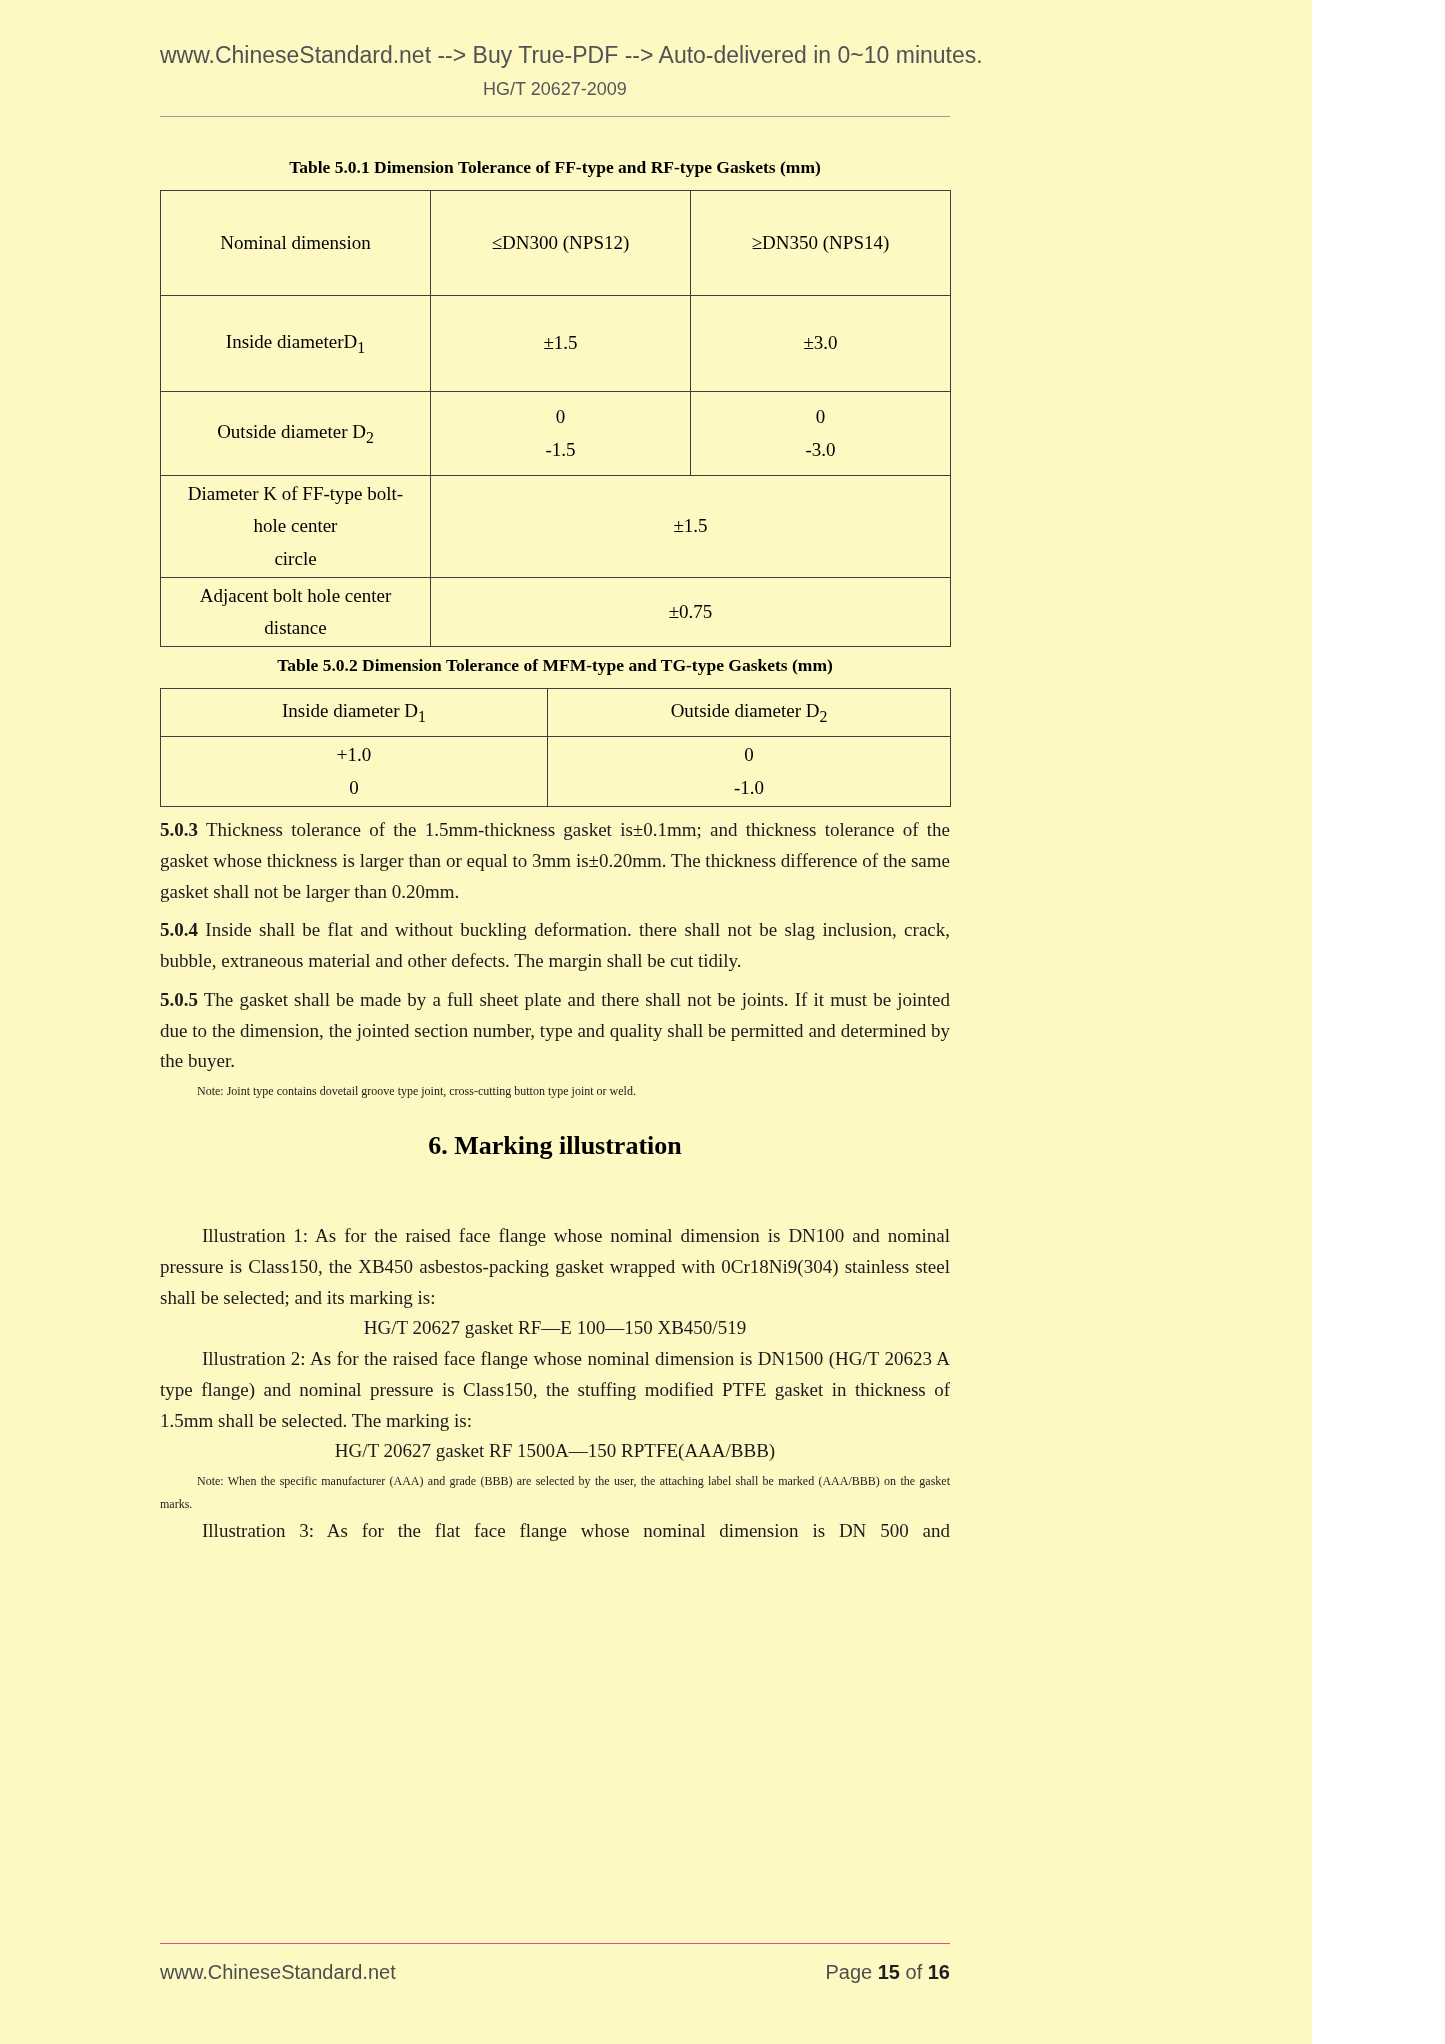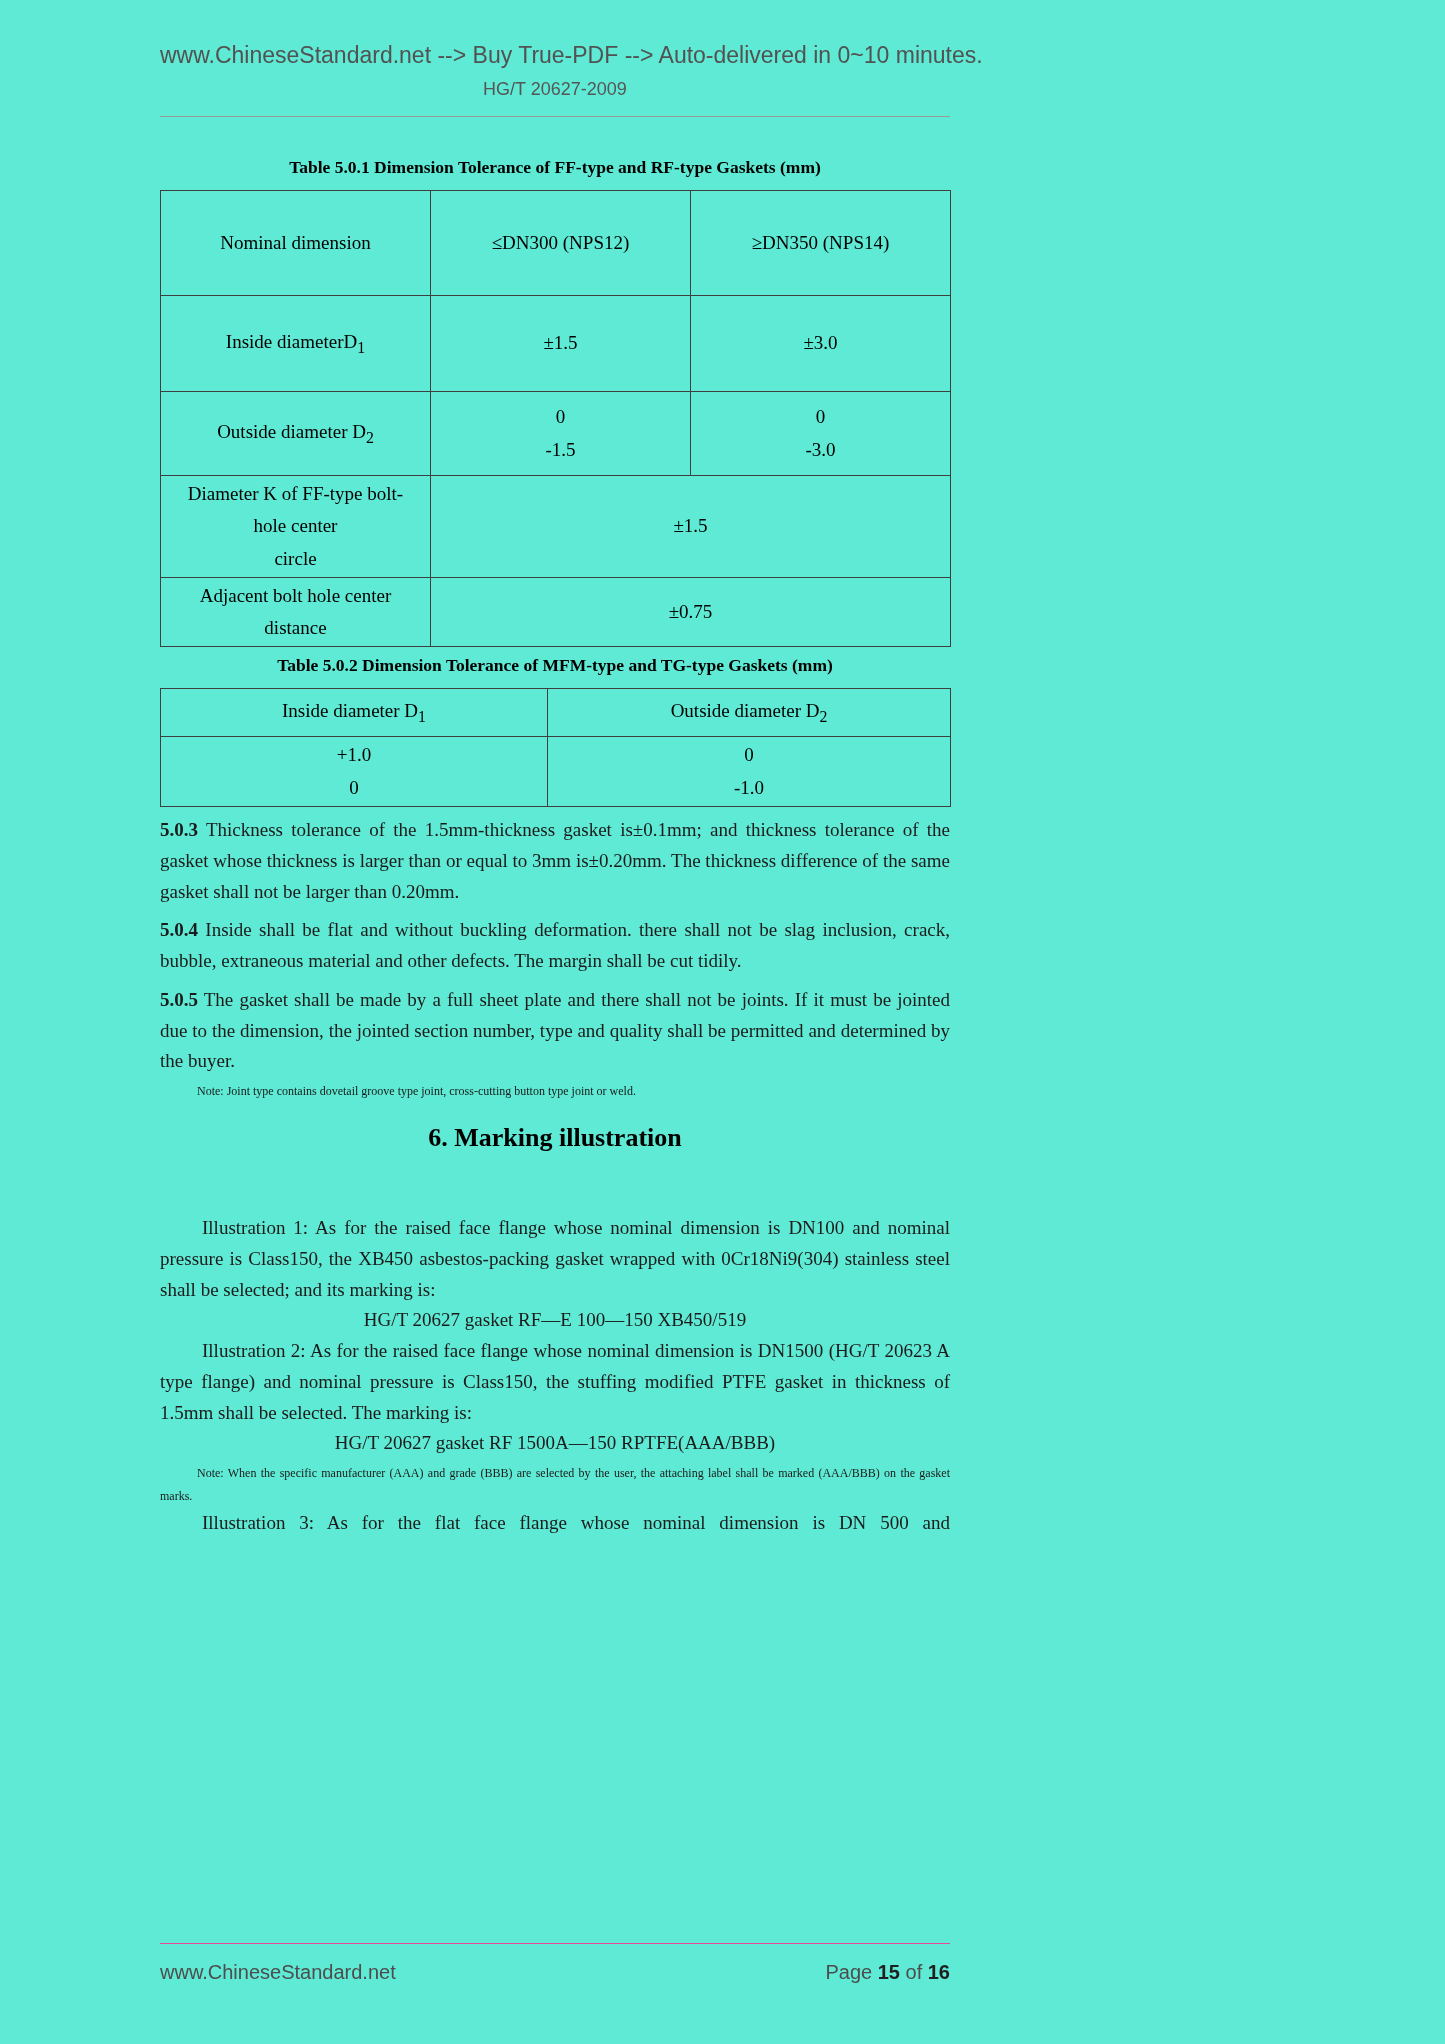--- a/index.html
+++ b/index.html
@@ -1,18 +1,18 @@
 <!DOCTYPE html>
 <html><head>
 <meta charset="utf-8">
 <style>
   * { margin:0; padding:0; box-sizing:border-box; }
   html,body { background:#ffffff; }
   body { font-family:"Liberation Serif", serif; }
-  .page { position:relative; width:1445px; height:2044px; background:#5eead4; overflow:hidden; }
+  .page { position:relative; width:1312px; height:2044px; background:#fef9c3; overflow:hidden; }
   .content { position:absolute; left:160px; top:0; width:790px; }
 
   .hdr-promo { margin-top:42px; text-align:center; white-space:nowrap; overflow:visible;
                font-family:"Liberation Sans", sans-serif; font-size:23px; color:#525252; }
   .hdr-code  { margin-top:10px; text-align:center; font-family:"Liberation Sans", sans-serif;
                font-size:18px; color:#565656; }
   .rule { margin-top:16px; border-top:1px solid #9a9a9a; height:0; }
 
   .tbl-title { text-align:center; font-weight:bold; font-size:17.5px; color:#000; }
   .t1-title { margin-top:40px; }
@@ -28,21 +28,21 @@
   .t1 .r4 td { height:58px; }
   .t1 .r5 td { height:50px; }
   .t2 .r1 td { height:48px; }
   .t2 .r2 td { height:62px; }
 
   .body-p { margin-top:8px; font-size:19px; line-height:1.62; color:#1b1b1b; text-align:justify; }
   .body-p b { font-weight:bold; }
   .note { margin-top:3px; font-size:12px; line-height:1.9; color:#1b1b1b;
           text-indent:37px; text-align:justify; }
 
-  .sec-heading { margin-top:20px; font-size:26px; font-weight:bold; color:#000; text-align:center; }
+  .sec-heading { margin-top:28px; font-size:26px; font-weight:bold; color:#000; text-align:center; }
 
   .ill { margin-top:0; font-size:19px; line-height:1.62; color:#1b1b1b;
          text-align:justify; text-indent:42px; }
   .ill-first { margin-top:60px; }
   .marking-line { font-size:19px; line-height:1.62; color:#1b1b1b; text-align:center; }
   .stretch-last { text-align-last:justify; }
 
   .footer { position:absolute; left:160px; top:1943px; width:790px;
             border-top:1px solid #ec4899; padding-top:17px;
             display:flex; justify-content:space-between; align-items:baseline;

